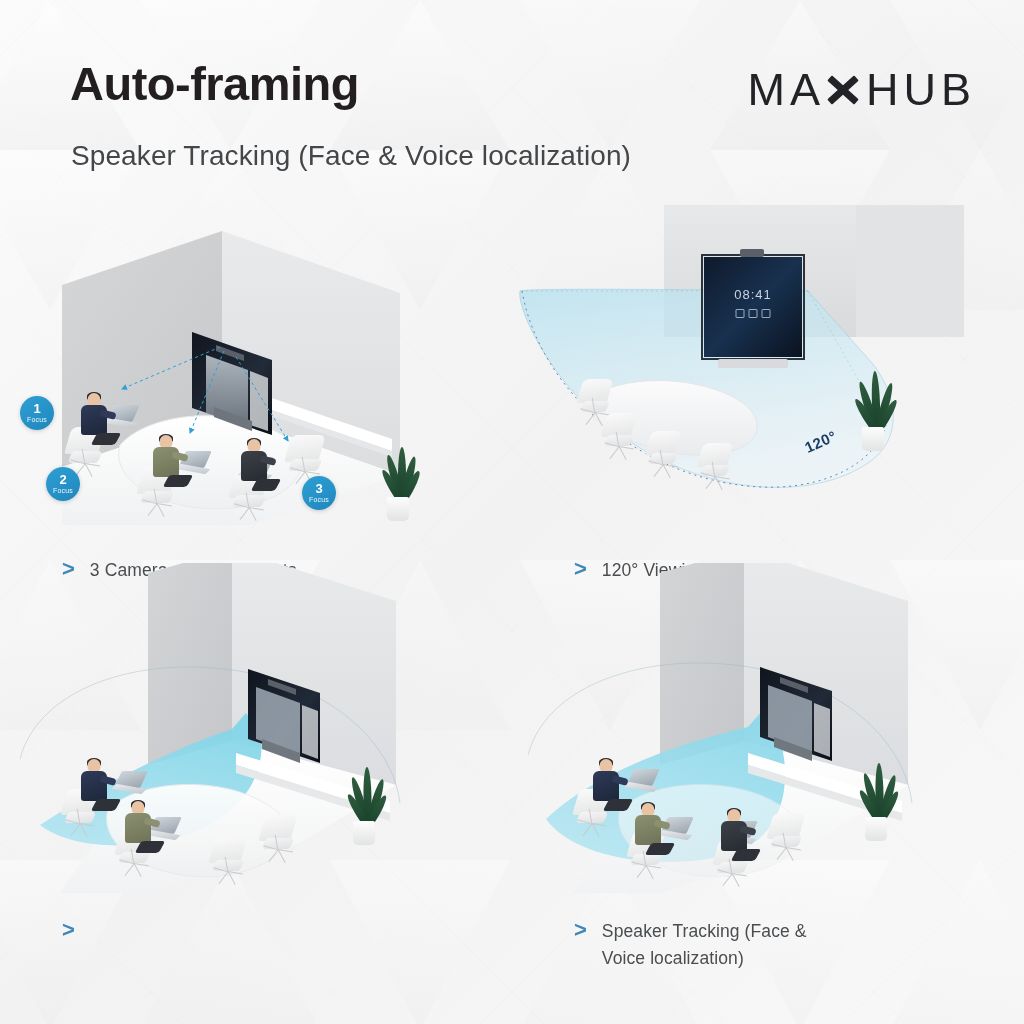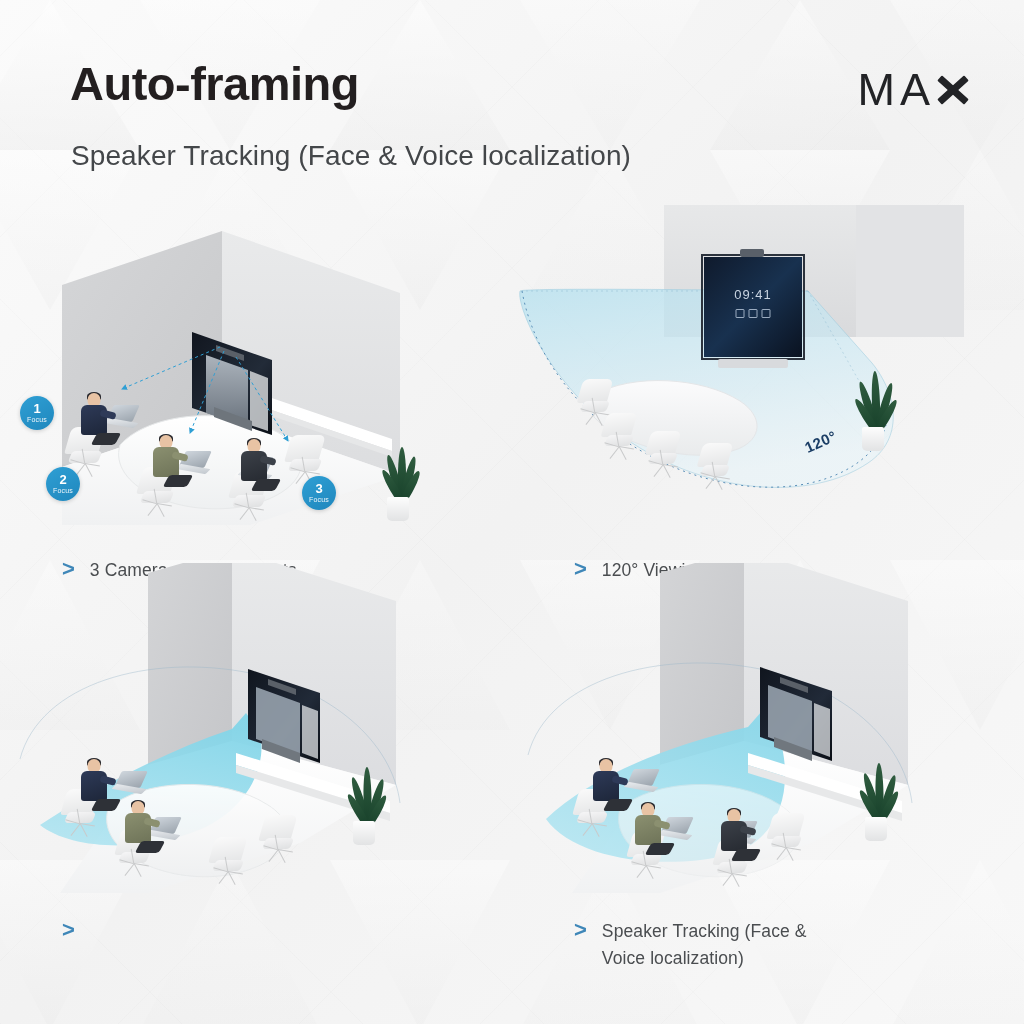--- a/index.html
+++ b/index.html
@@ -232,20 +232,21 @@
 
   <div class="header">
     <div class="title">Auto-framing</div>
     <div class="subtitle">Speaker Tracking (Face &amp; Voice localization)</div>
     <div class="logo">
       <span>MA</span>
       <span class="lx">
           <i></i>
           <i></i>
         </span>
+      <span>HUB</span>
     </div>
   </div>
 
   <div class="grid">
 
     <div class="panel p1">
       <div class="scene">
         <div class="room">
 
           <svg width="512" height="330" style="position:absolute;left:0;top:0;">
@@ -465,21 +466,21 @@
 
           <svg width="512" height="330" style="position:absolute;left:0;top:0;">
             <polygon points="192,62 290,62 290,162 192,162" fill="url(#scr2)"></polygon>
             <rect x="190" y="60" width="102" height="104" fill="none" stroke="#2c333d" stroke-width="2"></rect>
 
             <rect x="228" y="54" width="24" height="8" rx="2" fill="#596069"></rect>
 
             <rect x="206" y="164" width="70" height="9" rx="2" fill="#d8dadd"></rect>
           </svg>
           <div style="position:absolute; left:192px; top:62px; width:98px; height:100px;">
-            <div style="position:absolute; left:50%; top:30px; transform:translateX(-50%); color:#c9d4e2; font-size:13px; font-weight:300; letter-spacing:1px;">09:41</div>
+            <div style="position:absolute; left:50%; top:30px; transform:translateX(-50%); color:#c9d4e2; font-size:13px; font-weight:300; letter-spacing:1px;">08:41</div>
             <div style="position:absolute; left:50%; top:52px; transform:translateX(-50%); display:flex; gap:4px;">
               <span style="display:block;width:9px;height:9px;border:1px solid rgba(200,215,232,.75);border-radius:1px;"></span>
               <span style="display:block;width:9px;height:9px;border:1px solid rgba(200,215,232,.75);border-radius:1px;"></span>
               <span style="display:block;width:9px;height:9px;border:1px solid rgba(200,215,232,.75);border-radius:1px;"></span>
             </div>
           </div>
 
           <div class="plant" style="left:345px; top:172px; width:32px; height:84px;">
             <div class="leaf" style="transform:rotate(-18deg); height:54px;"></div>
             <div class="leaf" style="transform:rotate(-2deg); height:62px;"></div>

